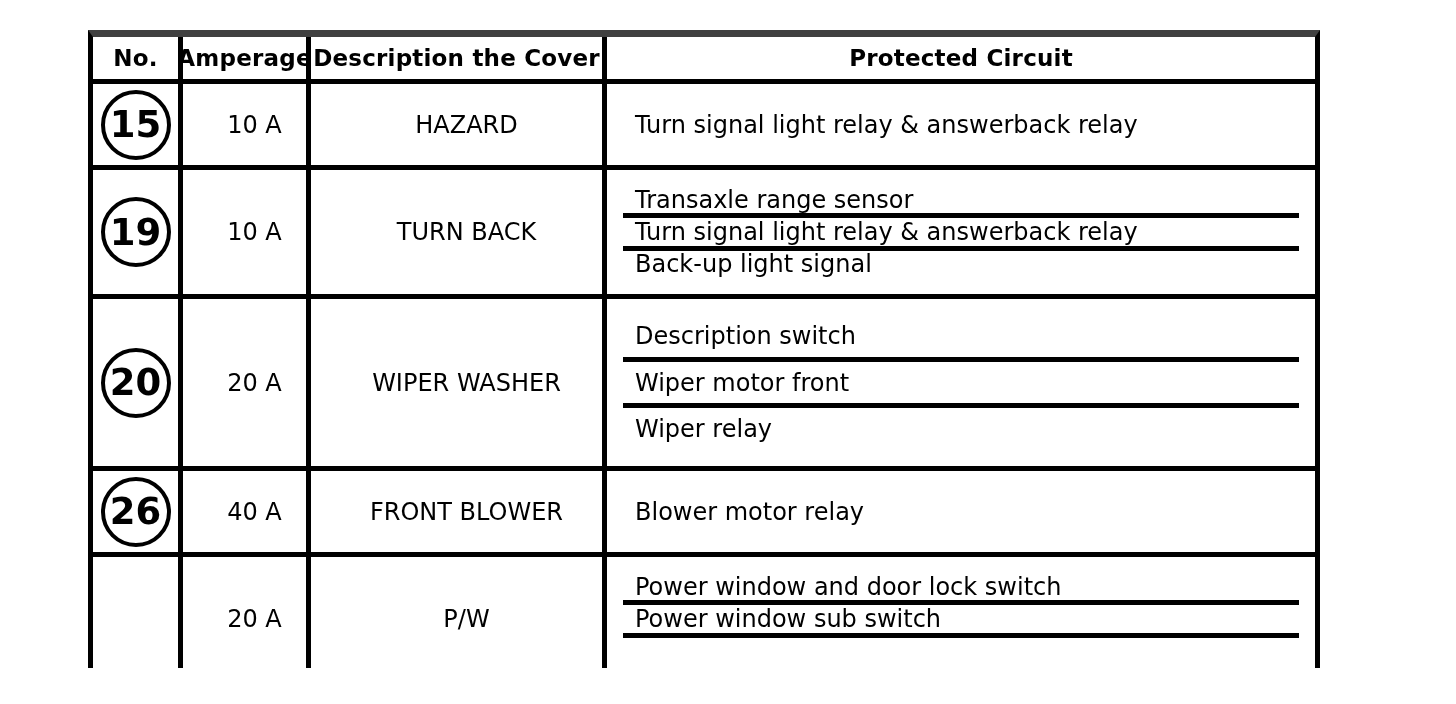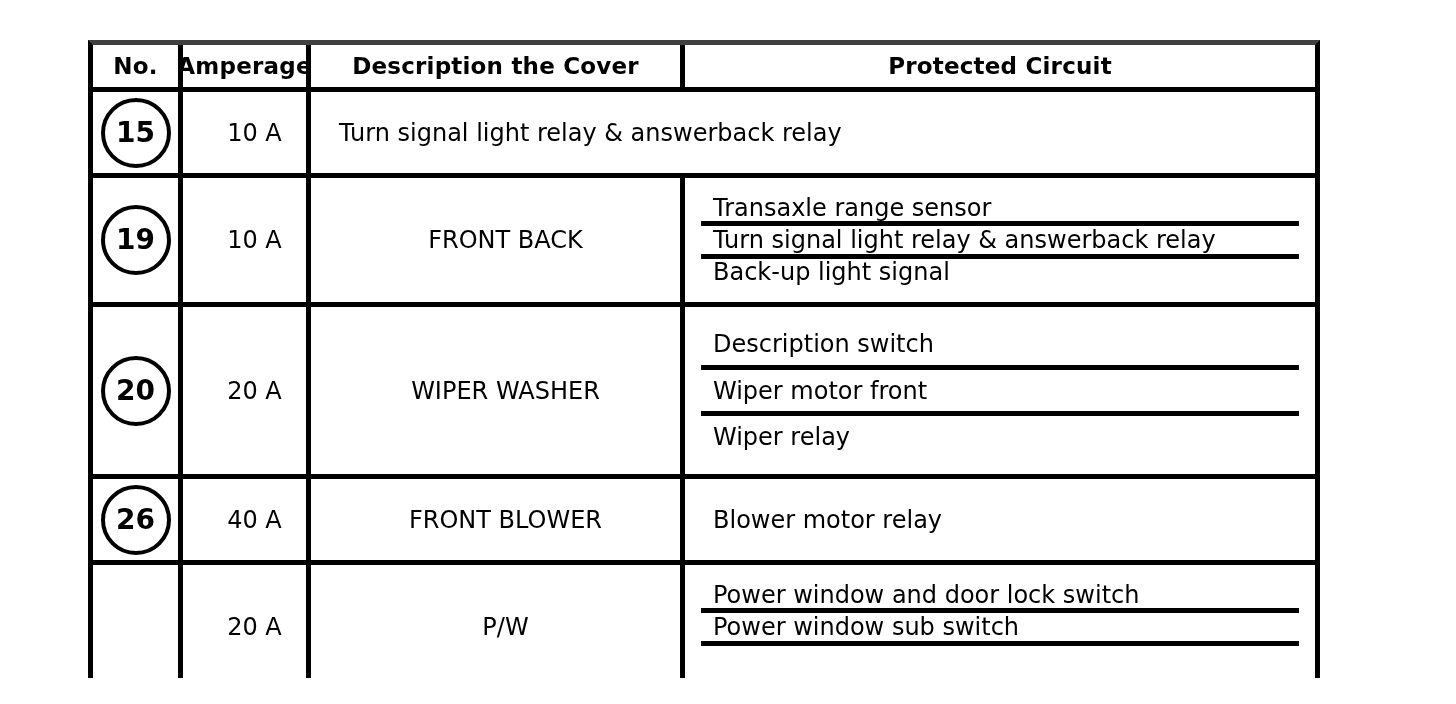--- a/index.html
+++ b/index.html
@@ -16,25 +16,25 @@
     color: #000000;
   }
   .page {
     position: absolute;
     inset: 0;
     background: #ffffff;
   }
   .fuse-table {
     position: absolute;
     left: 88px;
-    top: 40px;
+    top: 30px;
     width: 1232px;
     height: 638px;
     box-sizing: border-box;
-    border-top: 5px solid #404040;
+    border-top: 7px solid #404040;
     border-left: 5px solid #000;
     border-right: 5px solid #000;
     overflow: hidden;
     background: #ffffff;
   }
   .row {
     display: flex;
     box-sizing: border-box;
     width: 100%;
   }
@@ -49,21 +49,21 @@
   }
   .cell {
     box-sizing: border-box;
     display: flex;
     align-items: center;
     justify-content: center;
     overflow: hidden;
   }
   .col-no   { width: 90px;  flex: none; border-right: 5px solid #000; }
   .col-amp  { width: 128px; flex: none; border-right: 5px solid #000; }
-  .col-desc { width: 374px; flex: none; border-right: 5px solid #000; }
+  .col-desc { width: 296px; flex: none; border-right: 5px solid #000; }
   .col-prot { flex: 1; }
   .group-row {
     border-bottom: 5px solid #000;
     font-size: 24px;
   }
   .group-row .col-amp,
   .group-row .col-desc {
     font-size: 24px;
     text-align: center;
     padding-left: 20px;
@@ -93,21 +93,21 @@
     height: 62px;
     border: 4px solid #000;
     border-radius: 50%;
     display: flex;
     align-items: center;
     justify-content: center;
     box-sizing: content-box;
     background: #fff;
   }
   .fuse-circle span {
-    font-size: 28px;
+    font-size: 37px;
     font-weight: bold;
     line-height: 1;
   }
 </style>
 </head>
 <body>
 
 <div class="page">
   <div class="fuse-table">
     <div class="row header-row">
@@ -117,33 +117,34 @@
       <div class="cell col-prot">Protected Circuit</div>
     </div>
     <div id="table-body">
   <div class="row group-row" style="height: 86px;">
     <div class="cell col-no">
             <div class="fuse-circle">
               <span>15</span>
             </div>
           </div>
     <div class="cell col-amp">10 A</div>
+    <div class="cell col-desc">HAZARD</div>
     <div class="cell col-prot circuits">
             <div class="circuit-box">Turn signal light relay &amp; answerback relay</div>
           </div>
   </div>
 
   <div class="row group-row" style="height: 129px;">
     <div class="cell col-no">
             <div class="fuse-circle">
               <span>19</span>
             </div>
           </div>
     <div class="cell col-amp">10 A</div>
-    <div class="cell col-desc">FRONT BACK</div>
+    <div class="cell col-desc">TURN BACK</div>
     <div class="cell col-prot circuits">
             <div class="circuit-box">Transaxle range sensor</div>
             <div class="circuit-box">Turn signal light relay &amp; answerback relay</div>
             <div class="circuit-box">Back-up light signal</div>
           </div>
   </div>
 
   <div class="row group-row" style="height: 172px;">
     <div class="cell col-no">
             <div class="fuse-circle">

